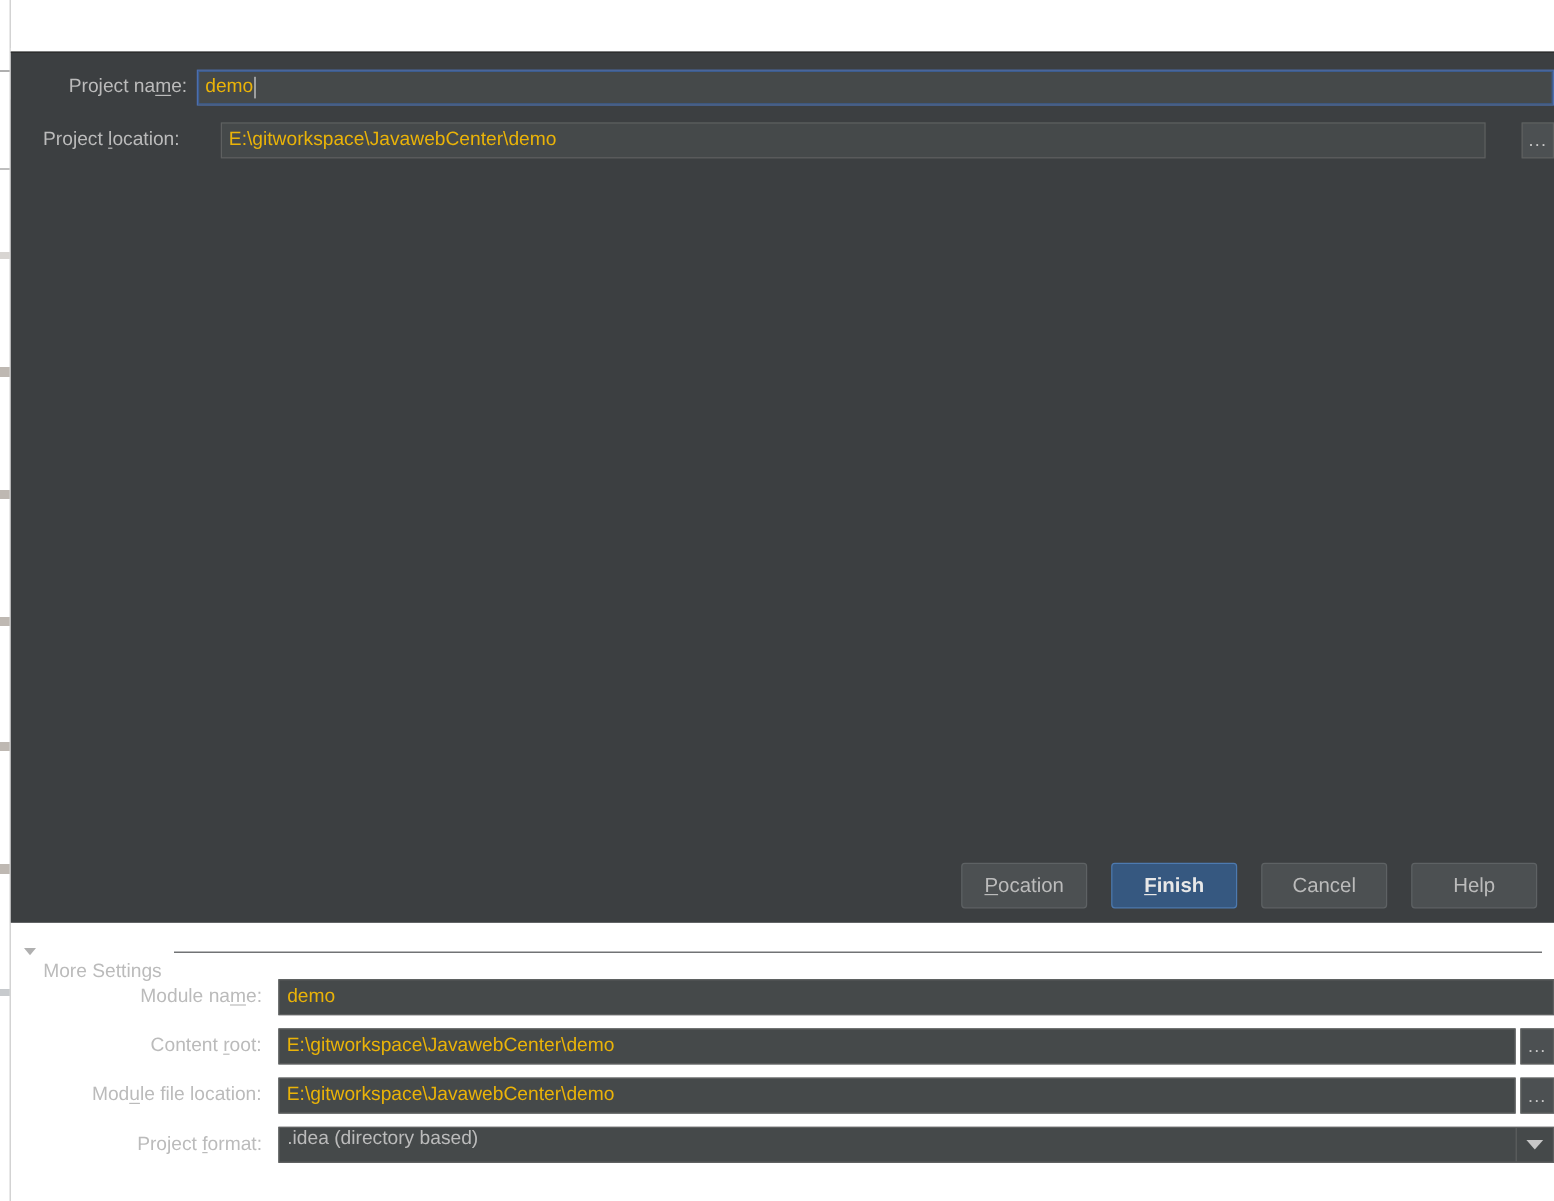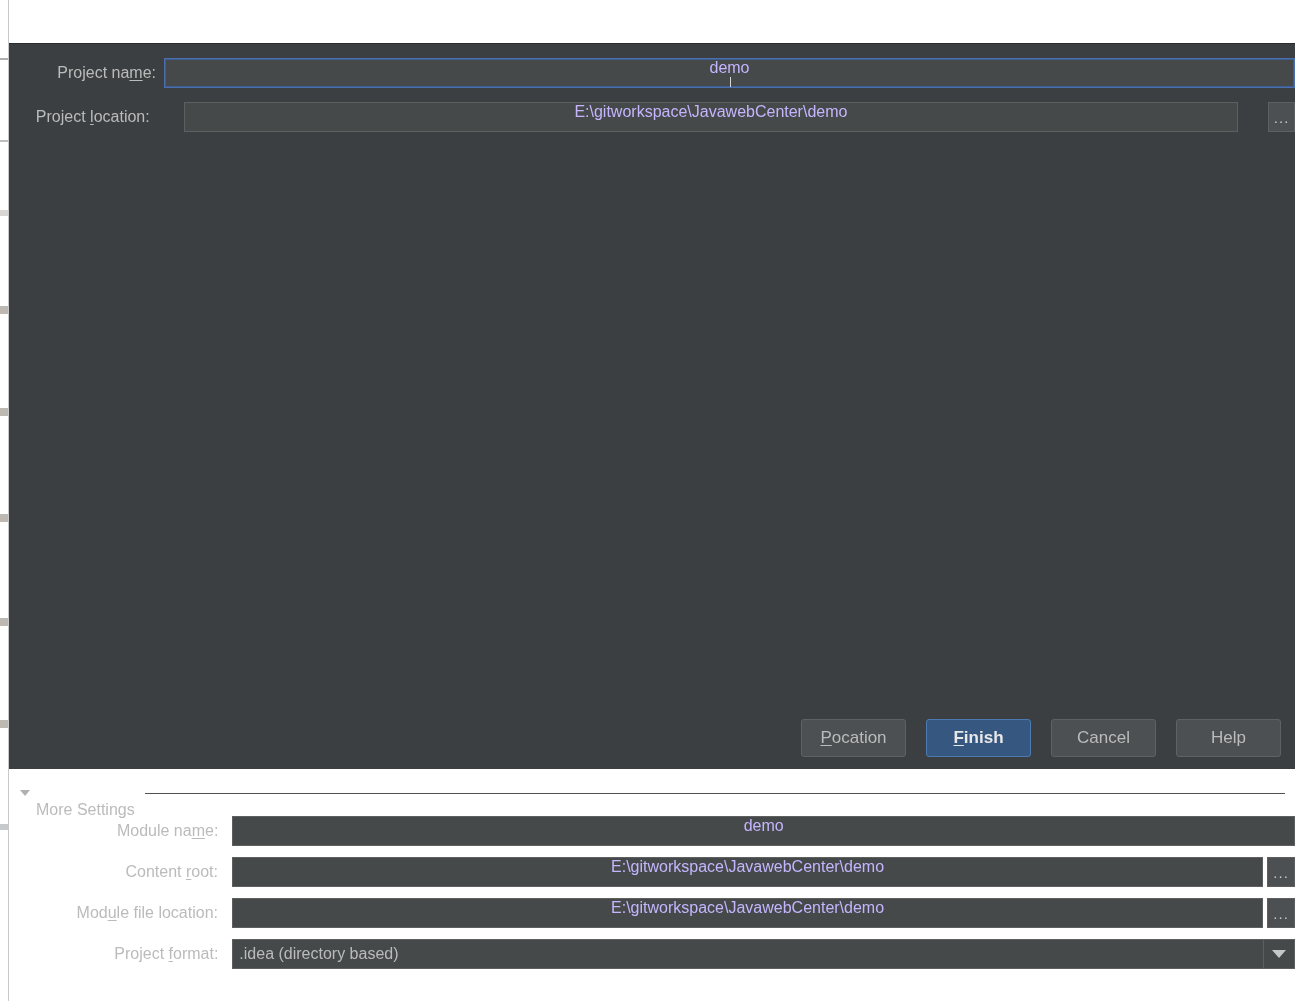--- a/index.html
+++ b/index.html
@@ -129,29 +129,28 @@
     white-space: nowrap;
     font-family: "Liberation Sans", sans-serif;
   }
   .lbl u { text-decoration: underline; text-underline-offset: 2px; }
 
   .field {
     box-sizing: border-box;
     height: 30px;
     background: #45494a;
     border: 1px solid #5e6060;
-    color: #c4b5fd;
+    color: #eab308;
     font-size: 16px;
     display: flex;
     align-items: center;
     padding: 0 6px;
     font-family: "Liberation Sans", sans-serif;
     white-space: nowrap;
     overflow: hidden;
-    flex-direction: column;
   }
   .field.focused {
     border: 1px solid #4b6eaf;
     box-shadow: 0 0 0 1px #3c5d8f inset;
   }
   .caret {
     display: inline-block;
     width: 1px;
     height: 18px;
     background: #d8d8d8;
@@ -198,21 +197,21 @@
     margin-left: 10px;
   }
 
   
   .combo {
     box-sizing: border-box;
     height: 30px;
     background: #45494a;
     border: 1px solid #5e6060;
     display: flex;
-    align-items: center;
+    align-items: flex-start;
     color: #bbbbbb;
     font-size: 16px;
     padding-left: 6px;
     font-family: "Liberation Sans", sans-serif;
     cursor: pointer;
     overflow: hidden;
   }
   .combo .val { flex: 1; white-space: nowrap; }
   .combo-arrow {
     width: 30px; height: 28px;

